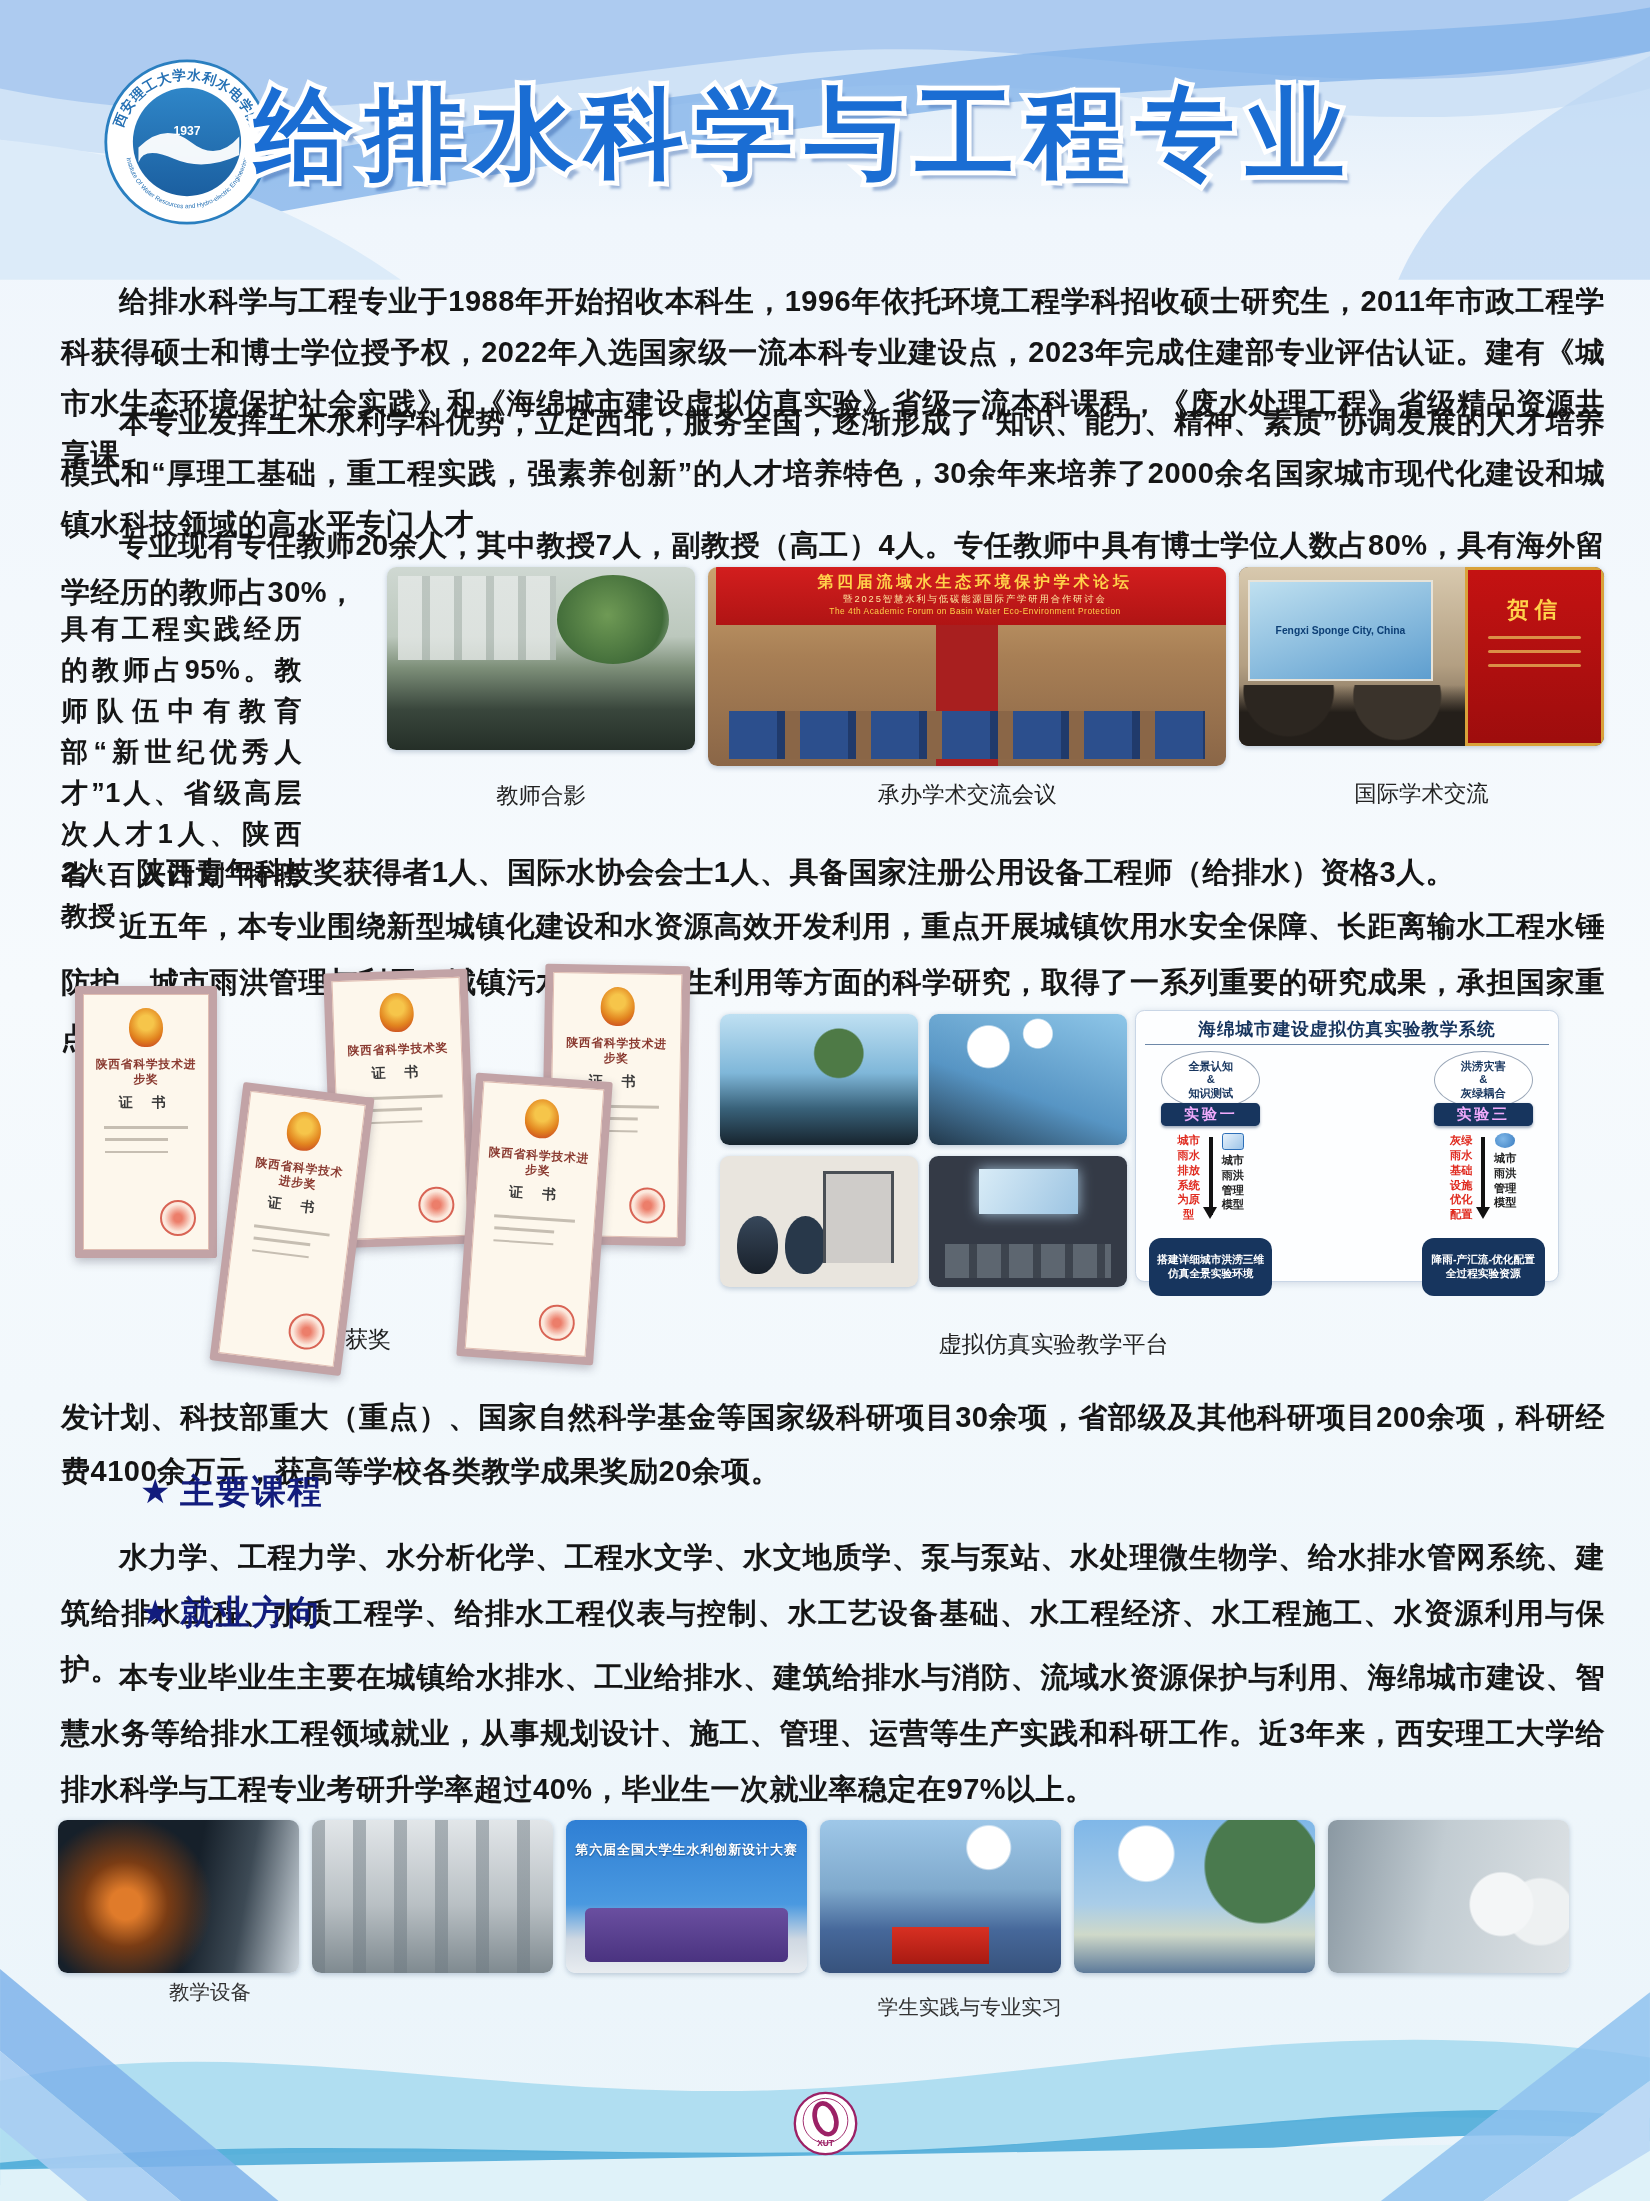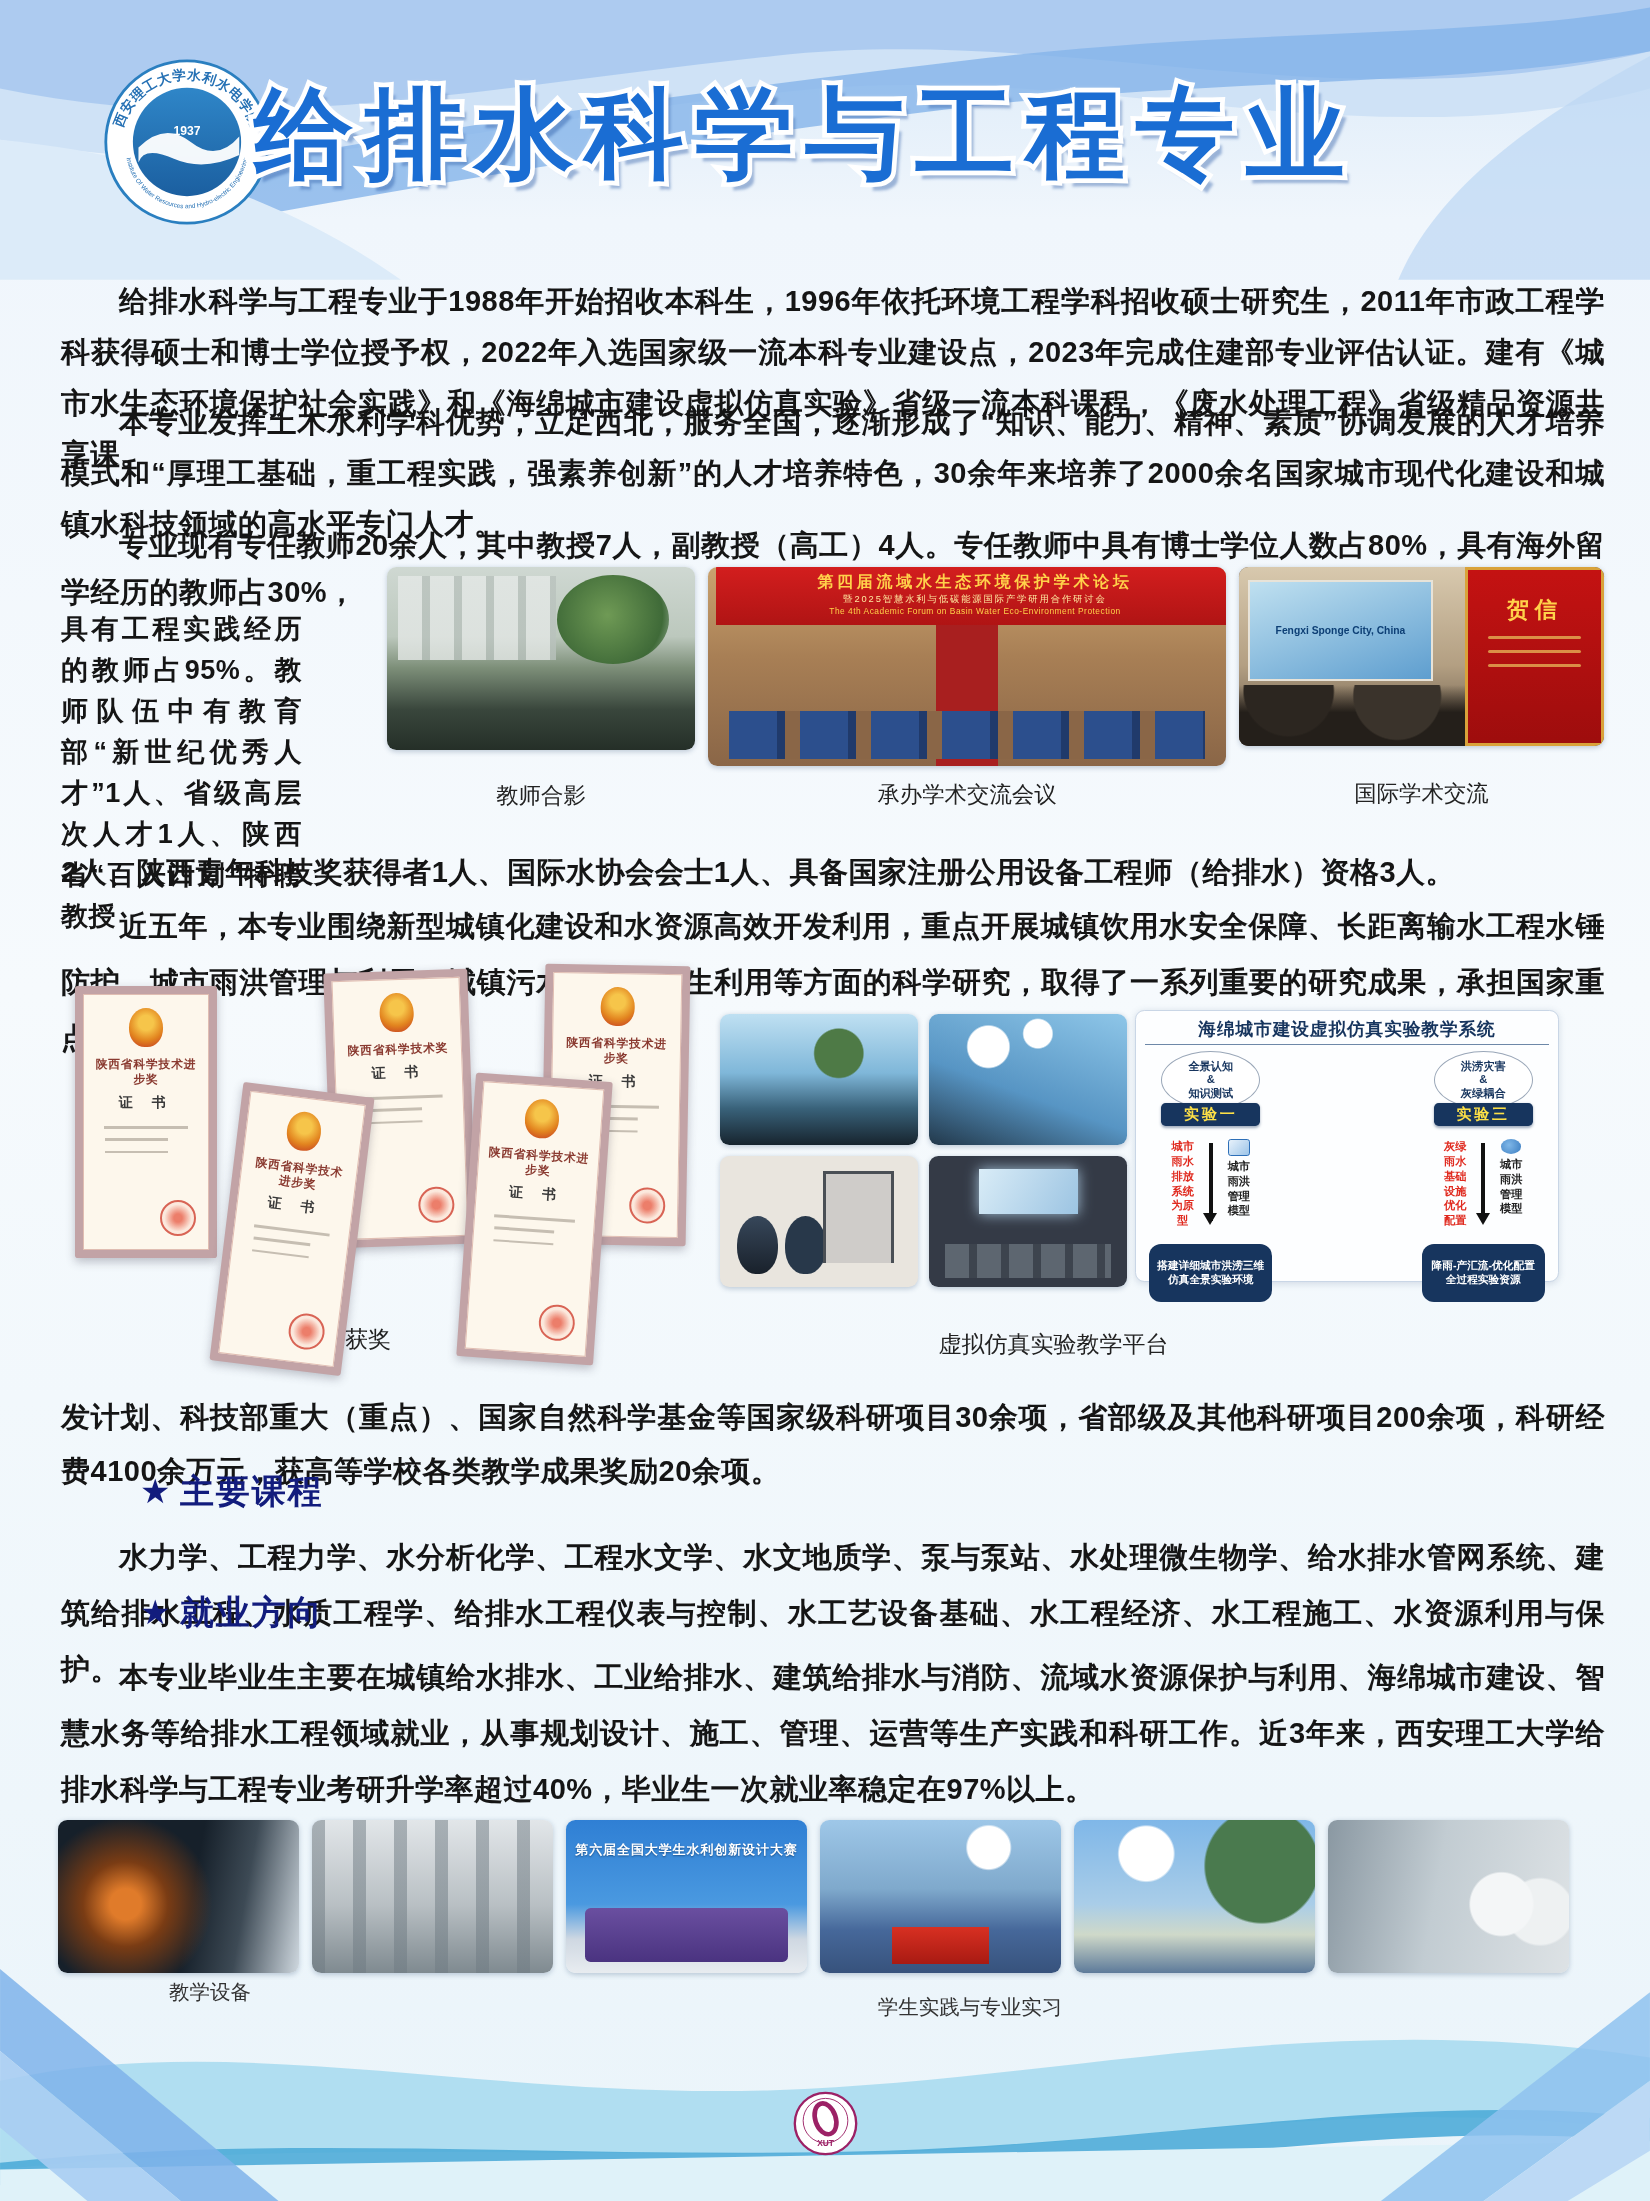--- a/index.html
+++ b/index.html
@@ -110,24 +110,24 @@
   
   .diagram{left:1135px;top:1010px;width:424px;height:272px;background:#fdfeff;border:1.9px solid #c9d6e6;
     border-radius:9.3px;box-sizing:border-box;padding:5.6px 9.3px 7.5px;box-shadow:0 1.9px 7.5px rgba(60,90,130,.18);}
   .dtitle{font-size:17.7px;font-weight:800;color:#17355e;text-align:center;letter-spacing:0.9px;
     border-bottom:1.9px solid #6d88a8;padding-bottom:3.7px;margin-bottom:5.6px;}
   .dcols{display:flex;justify-content:space-between;}
   .dcol{width:131px;display:flex;flex-direction:column;align-items:center;}
   .dcirc{width:97px;height:56px;border:1.9px solid #9aa7b8;border-radius:50%;background:#fff;
     display:flex;align-items:center;justify-content:center;text-align:center;
     font-size:11.2px;font-weight:700;color:#17355e;line-height:1.2;white-space:pre-line;}
-  .dbadge{width:99px;height:23px;margin-top:-5.6px;background:#17355e;border-radius:4.7px;color:#fde047;
+  .dbadge{width:99px;height:23px;margin-top:-5.6px;background:#17355e;border-radius:4.7px;color:#f0abfc;
     font-size:15px;font-weight:700;display:flex;align-items:center;justify-content:center;letter-spacing:2.8px;
     box-shadow:0 1.9px 2.8px rgba(20,50,90,.4);z-index:1;}
-  .dmid{display:flex;gap:15px;margin-top:13px;height:101px;align-items:flex-start;justify-content:center;}
+  .dmid{display:flex;gap:9px;margin-top:7px;height:101px;align-items:flex-start;justify-content:center;}
   .narrow2{width:2em;word-break:break-all;line-height:1.32;font-size:11.2px;font-weight:700;text-align:center;}
   .redtxt{color:#e02b20;}
   .blktxt{color:#222;}
   .arrow{width:3.7px;height:78px;background:#111;margin-top:3.7px;position:relative;}
   .arrow::after{content:"";position:absolute;left:-5.6px;bottom:-11.2px;border:7.5px solid transparent;border-top:12px solid #111;}
   .sidecol{display:flex;flex-direction:column;align-items:center;gap:2.8px;}
   .dicon{width:20.5px;height:15px;border-radius:2.8px;}
   .i1{border:1.9px solid #2d6fb8;background:linear-gradient(135deg,#e8f2fb,#9cc4e8);}
   .i2{background:linear-gradient(135deg,#6fb85e,#3f8a3a);}
   .i3{border-radius:50%;background:radial-gradient(circle at 40% 40%,#7fb7e8,#3a7cc0);}

